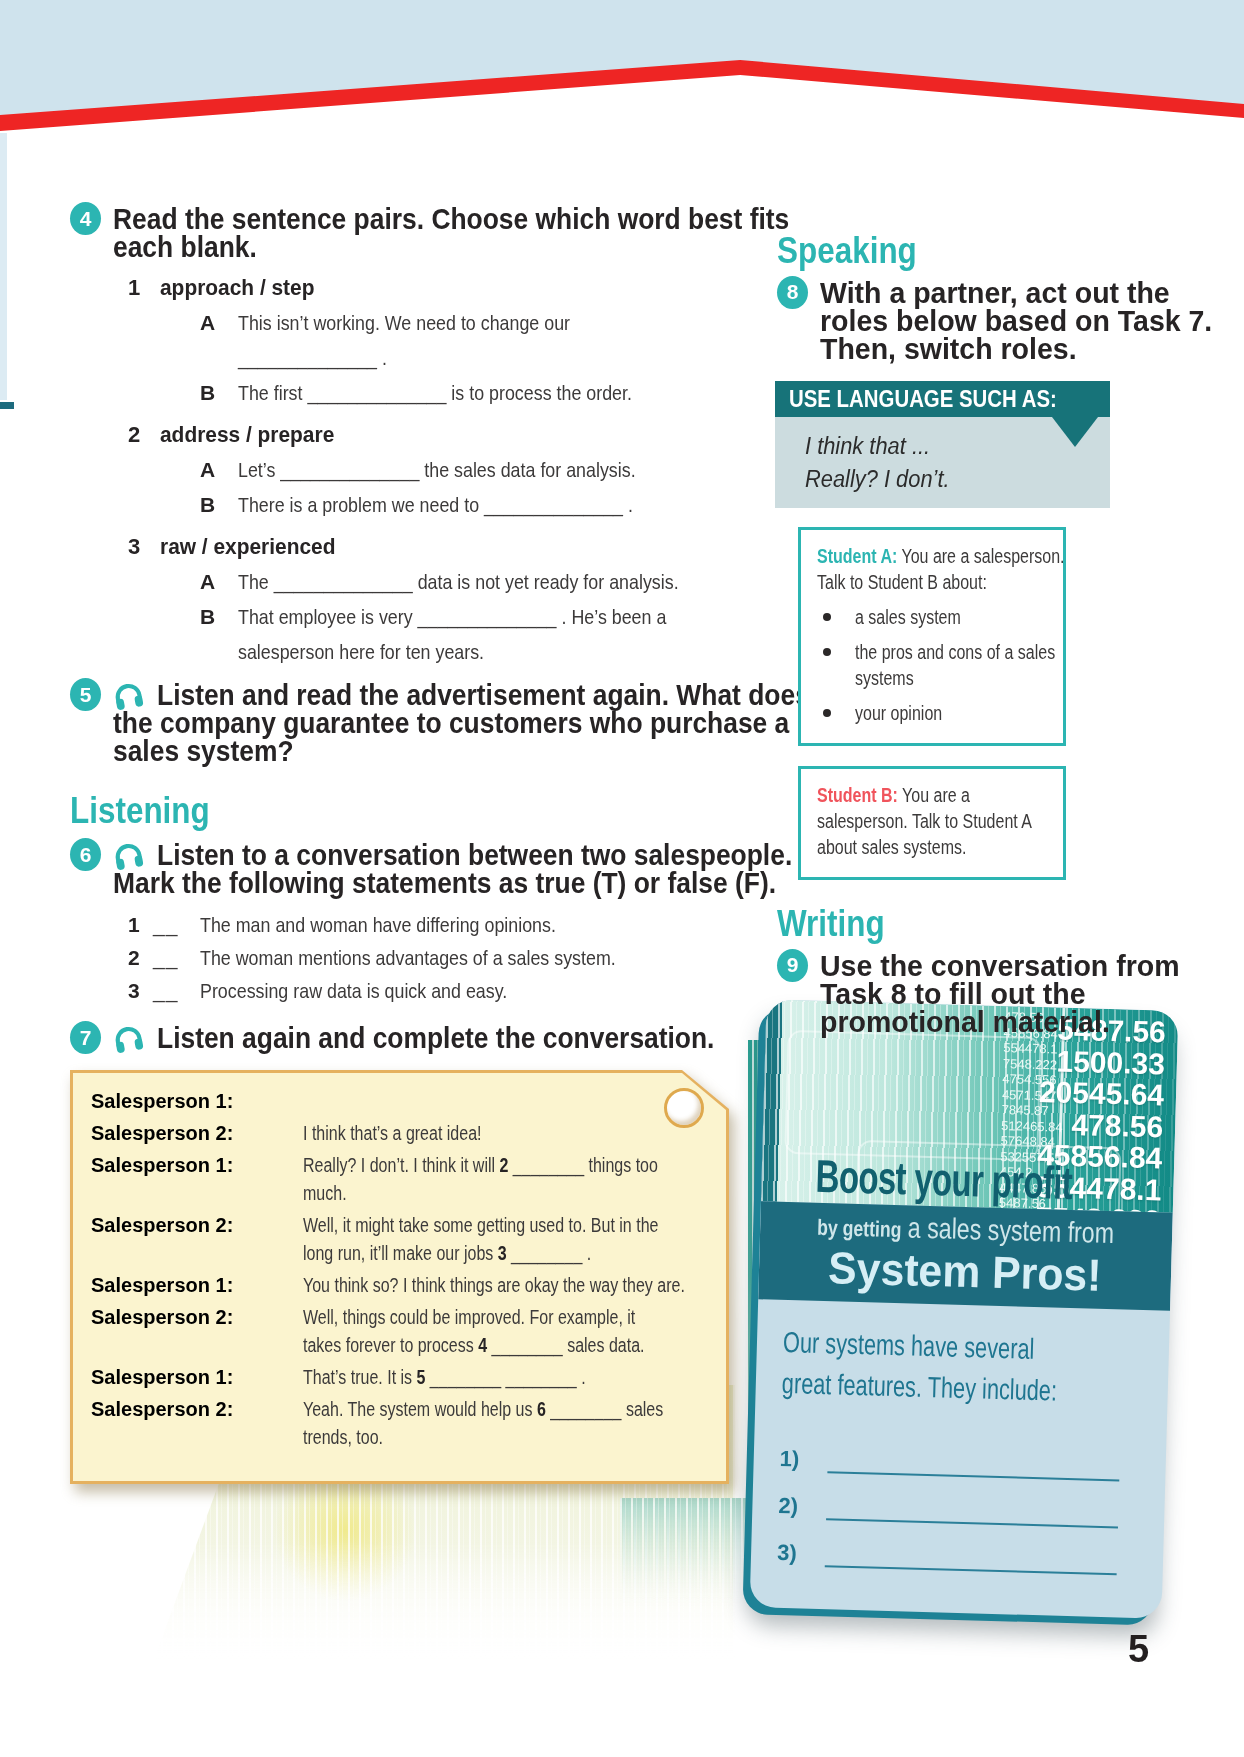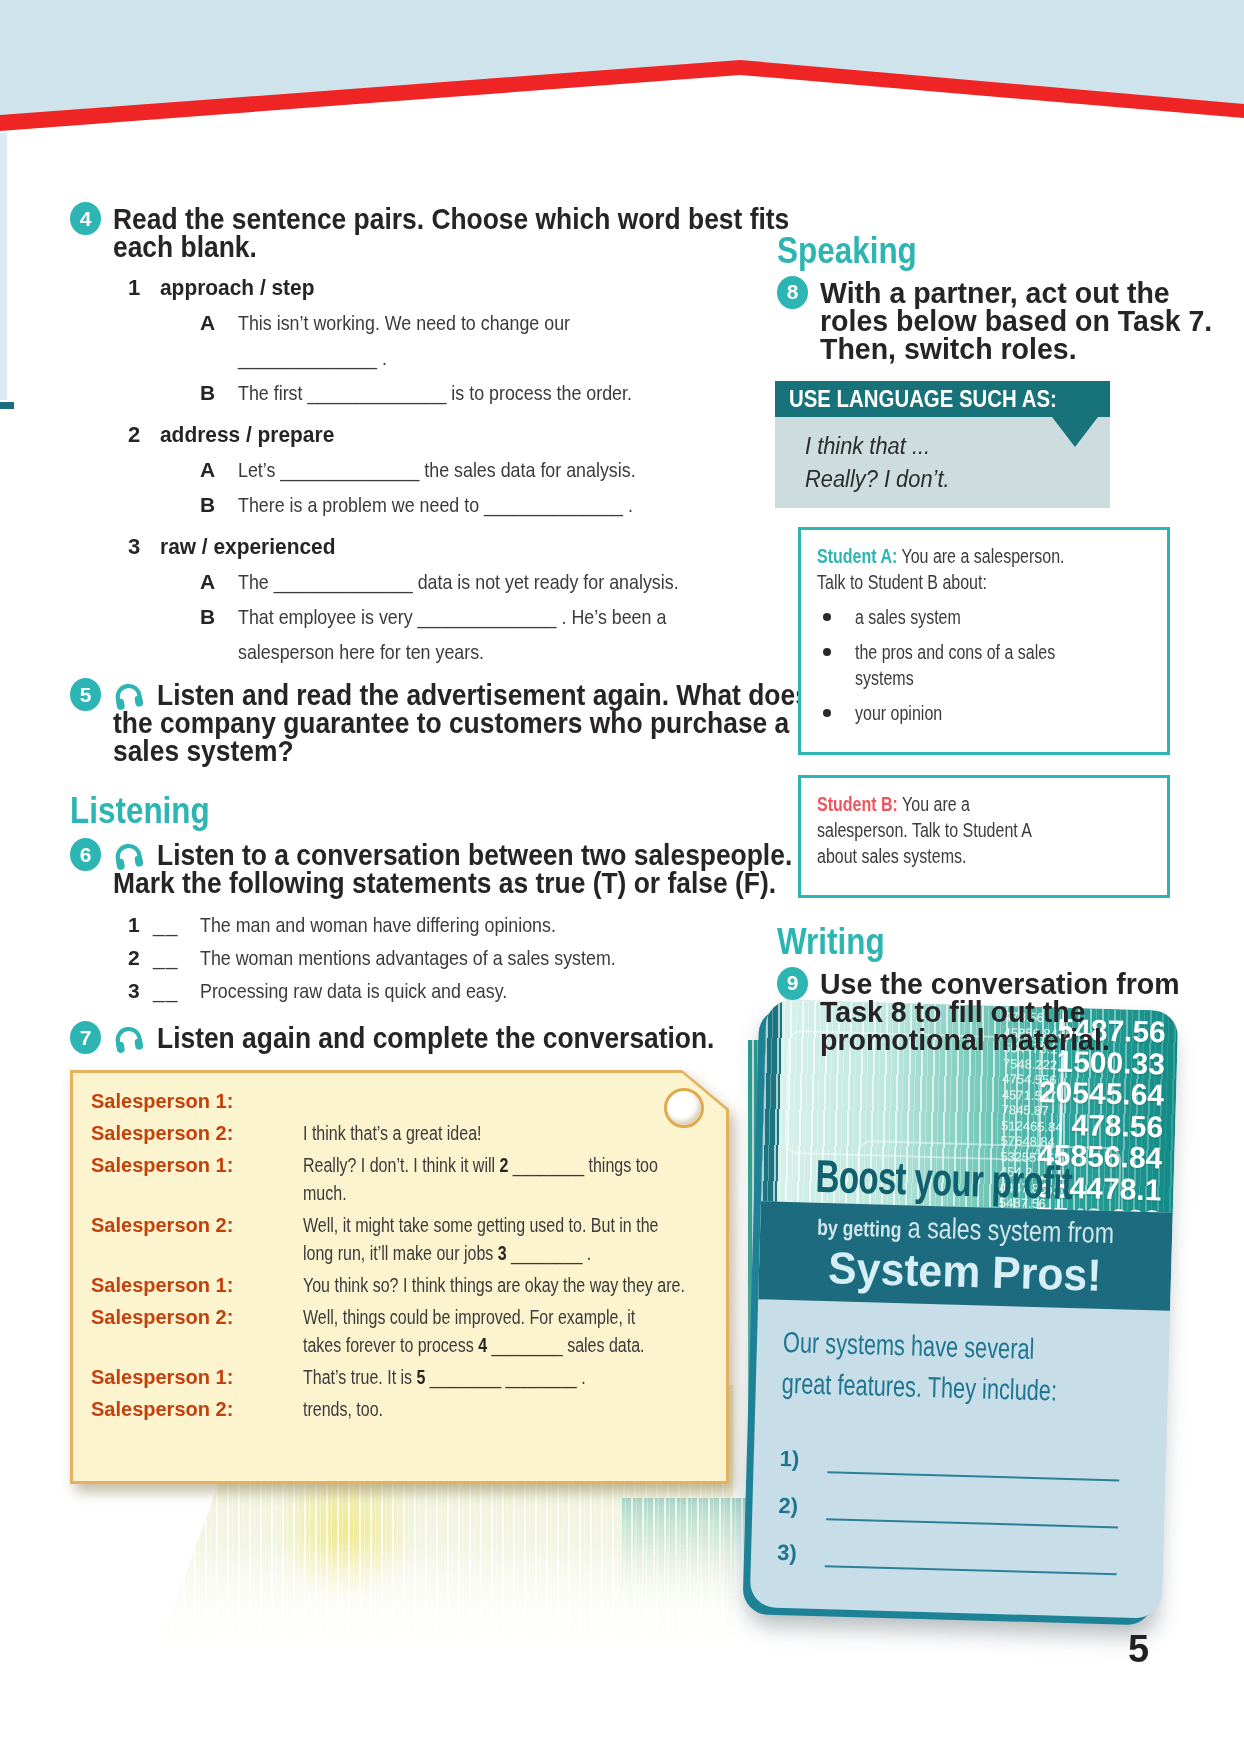--- a/index.html
+++ b/index.html
@@ -77,38 +77,38 @@
   
   .note-shadow { filter:drop-shadow(5px 8px 7px rgba(125,105,55,.45)); }
   .note-outer { position:relative; width:659px; background:var(--note_border,#e5b15f);
     clip-path:polygon(0 0,612px 0,659px 39px,659px 100%,0 100%); padding:3px; box-sizing:border-box; }
   .note-inner { background:var(--note_bg,#fbf4cf);
     clip-path:polygon(0 0,609px 0,653px 37px,653px 100%,0 100%);
     padding:14px 24px 16px 18px; box-sizing:border-box; min-height:408px; }
   .note-hole { position:absolute; left:594px; top:18px; width:34px; height:34px; border-radius:50%;
     background:#fff; border:3px solid #dfa94e; box-shadow:inset -3px -4px 4px rgba(150,110,40,.3); }
   .dlg-row { display:flex; margin-bottom:4px; }
-  .dlg-spk { width:212px; flex:none; font-weight:bold; font-size:20px; line-height:28px; color:#c2410c; }
+  .dlg-spk { width:212px; flex:none; font-weight:bold; font-size:20px; line-height:28px; color:#000000; }
   .dlg-line { font-size:20px; line-height:28px; color:var(--body_text,#3c3a3a); }
   .dlg-line b { color:var(--ink,#272425); }
 
   
   .col-right { position:absolute; left:777px; top:200px; width:400px; z-index:3; }
   .speaking-h { margin-bottom:8px; }
   .task8 { margin-bottom:18px; }
   .lang-box { width:335px; margin-left:-2px; margin-bottom:19px; position:relative; }
   .lang-head { background:var(--accent_dark,#177379); color:#fff; font-weight:bold; font-size:24px;
                padding:5px 0 5px 14px; line-height:26px; }
   .lang-tri { position:absolute; right:12px; top:36px; width:0; height:0;
               border-left:23px solid transparent; border-right:23px solid transparent;
               border-top:30px solid var(--accent_dark,#177379); }
   .lang-body { background:var(--lang_body,#ccdcdf); padding:13px 10px 12px 30px; }
   .lang-phrase { font-style:italic; font-size:23px; line-height:33px; color:#2b2b2b; }
-  .student-box { width:372px; margin-left:21px; box-sizing:border-box; border:3px solid var(--accent,#2cb5b2);
-                 background:#fff; padding:13px 14px 26px 16px; font-size:20px; line-height:26px;
+  .student-box { width:268px; margin-left:21px; box-sizing:border-box; border:3px solid var(--accent,#2cb5b2);
+                 background:#fff; padding:13px 14px 17px 16px; font-size:20px; line-height:26px;
                  color:var(--body_text,#3c3a3a); margin-bottom:20px; }
   .sa-label { color:var(--accent,#2cb5b2); font-weight:bold; }
   .sb-label { color:var(--label_red,#f0545c); font-weight:bold; }
   .bullet-row { display:flex; margin-top:9px; }
   .b-dot { flex:none; width:8px; height:8px; border-radius:50%; background:#2b2828; margin:9px 24px 0 6px; }
   .writing-h { margin-top:24px; margin-bottom:8px; }
 
   
   .promo { position:absolute; left:758px; top:1005px; width:412px; height:608px; z-index:2;
     border-radius:26px; overflow:hidden; transform:rotate(1.6deg);
@@ -360,20 +360,21 @@
                 <div class="dlg-lines">
 
                 <div class="dlg-line"><span class="fit fit-80">That’s true. It is <b>5</b> ________ ________ .</span></div>
                 </div>
               </div>
 
               <div class="dlg-row">
                 <span class="dlg-spk">Salesperson 2:</span>
                 <div class="dlg-lines">
 
+                <div class="dlg-line"><span class="fit fit-80">Yeah. The system would help us <b>6</b> ________ sales</span></div>
                   <div class="dlg-line"><span class="fit fit-80">trends, too.</span></div>
                 </div>
               </div>
             </div>
         </div>
         <div class="note-hole"></div>
       </div>
     </div>
 
   </main>

